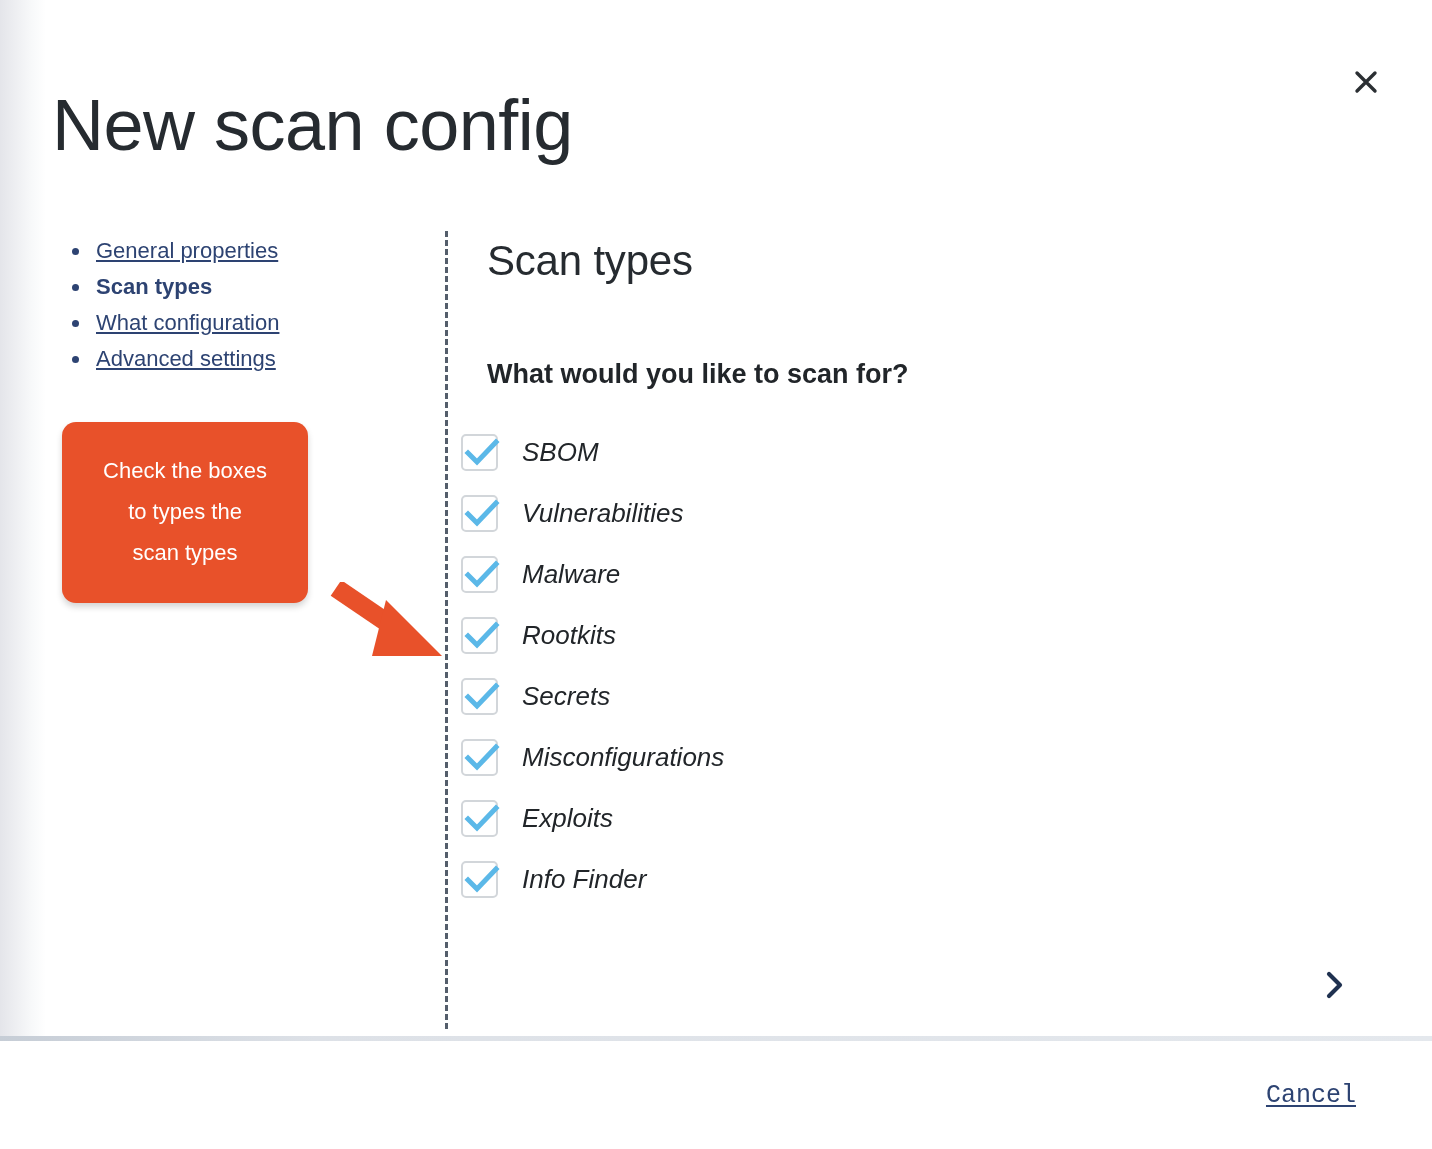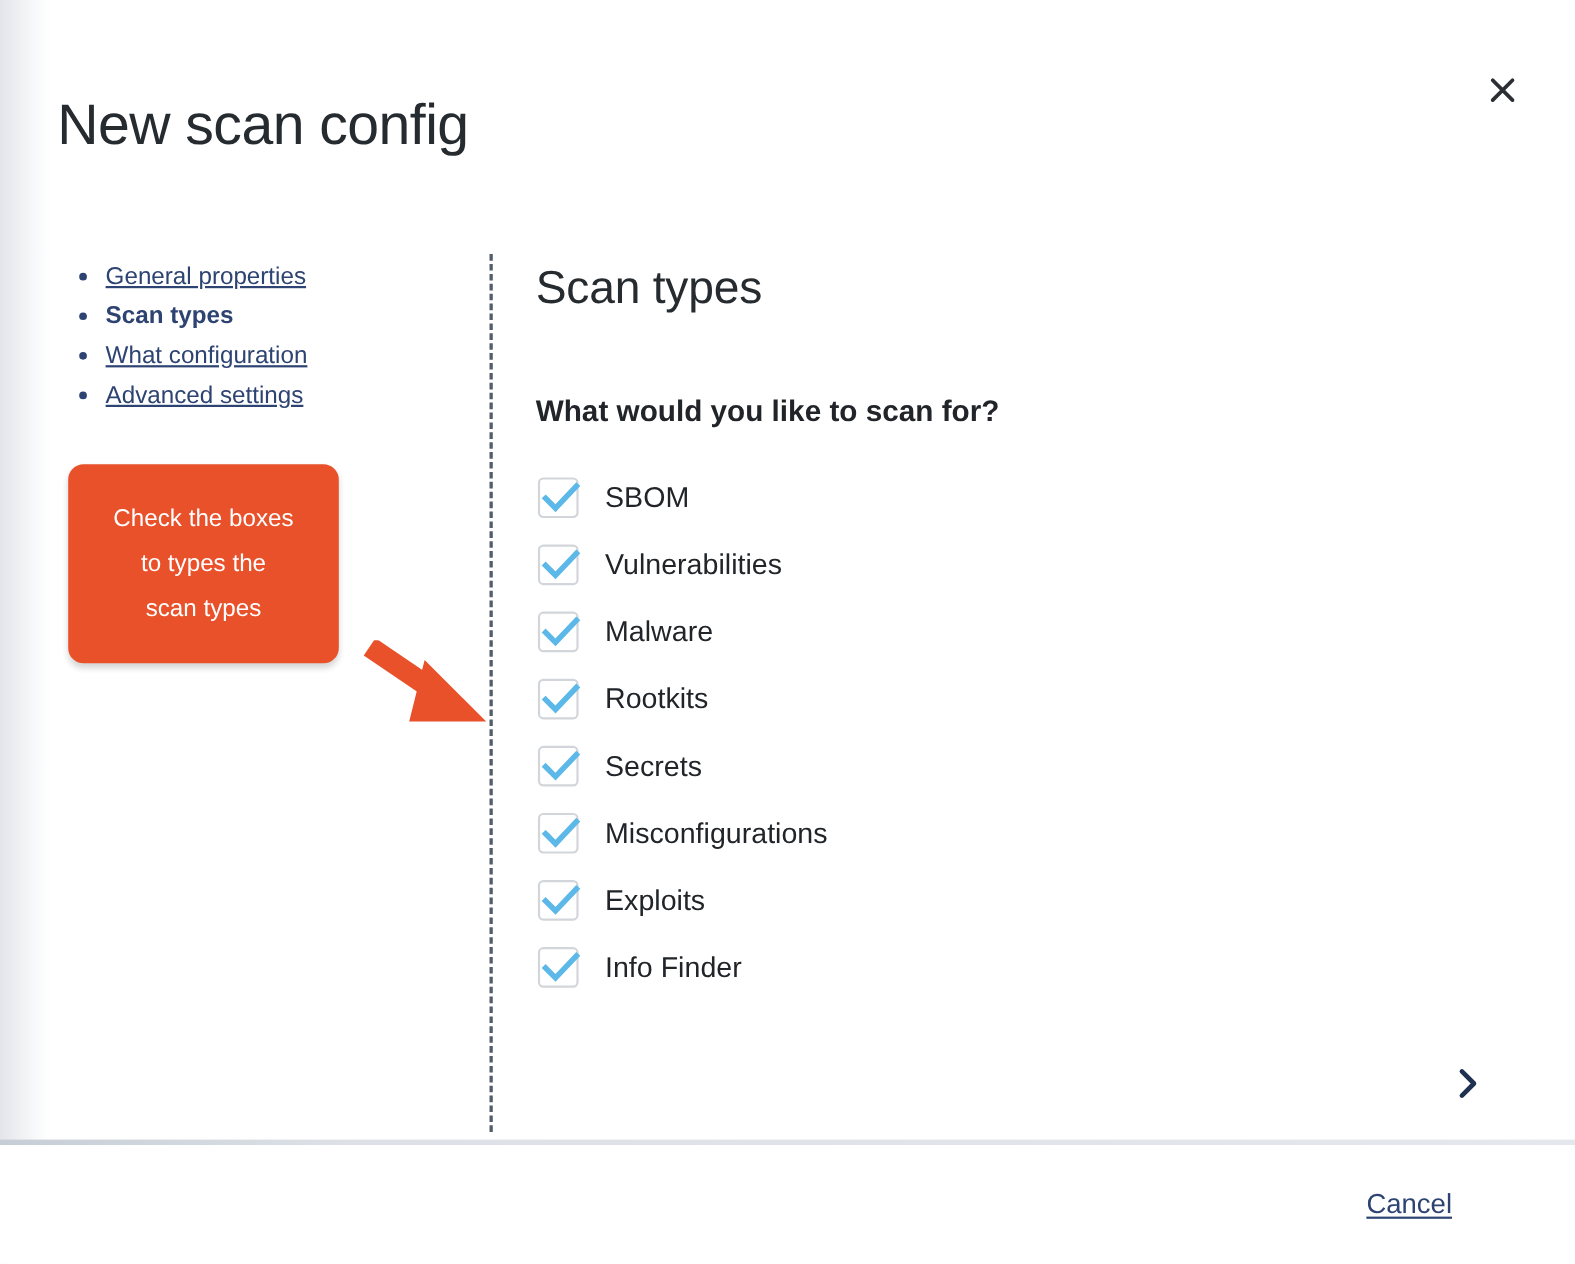--- a/index.html
+++ b/index.html
@@ -34,21 +34,21 @@
     width: 40px; height: 40px;
     display: flex; align-items: center; justify-content: center;
     cursor: pointer;
     background: none; border: none; padding: 0;
   }
   #close-button svg { display: block; }
 
   #page-title {
     position: absolute;
     left: 52px; top: 86px;
-    font-size: 52px;
+    font-size: 72px;
     font-weight: 300;
     letter-spacing: -0.5px;
     color: #262b30;
     line-height: 1.1;
   }
 
   
   #nav-list {
     position: absolute;
     left: 62px; top: 233px;
@@ -116,22 +116,23 @@
   #section-question {
     position: absolute;
     left: 487px; top: 359px;
     font-size: 27px;
     font-weight: bold;
     color: #212529;
   }
 
   #checkbox-list {
     position: absolute;
-    left: 489px; top: 422px;
+    left: 461px; top: 422px;
     width: 700px;
+    font-style: italic;
   }
   .checkbox-row {
     display: flex;
     align-items: center;
     height: 61px;
     cursor: pointer;
   }
   .checkbox-box {
     position: relative;
     width: 37px; height: 37px;
@@ -174,22 +175,23 @@
     background: linear-gradient(to right, #c6cdd6 0%, #dde1e7 22%, #e4e8ed 100%);
   }
   #footer {
     position: absolute;
     left: 0; top: 1041px;
     width: 1432px; height: 108px;
     background: #ffffff;
     display: flex;
     align-items: center;
     justify-content: flex-end;
-    padding-right: 112px;
+    padding-right: 76px;
     gap: 28px;
+    font-family: Liberation Mono, monospace;
   }
   #cancel-button {
     font-size: 25px;
     color: #2d4372;
     text-decoration: underline;
     text-underline-offset: 3px;
     background: none; border: none;
     cursor: pointer;
     font-family: inherit;
     padding: 0;

